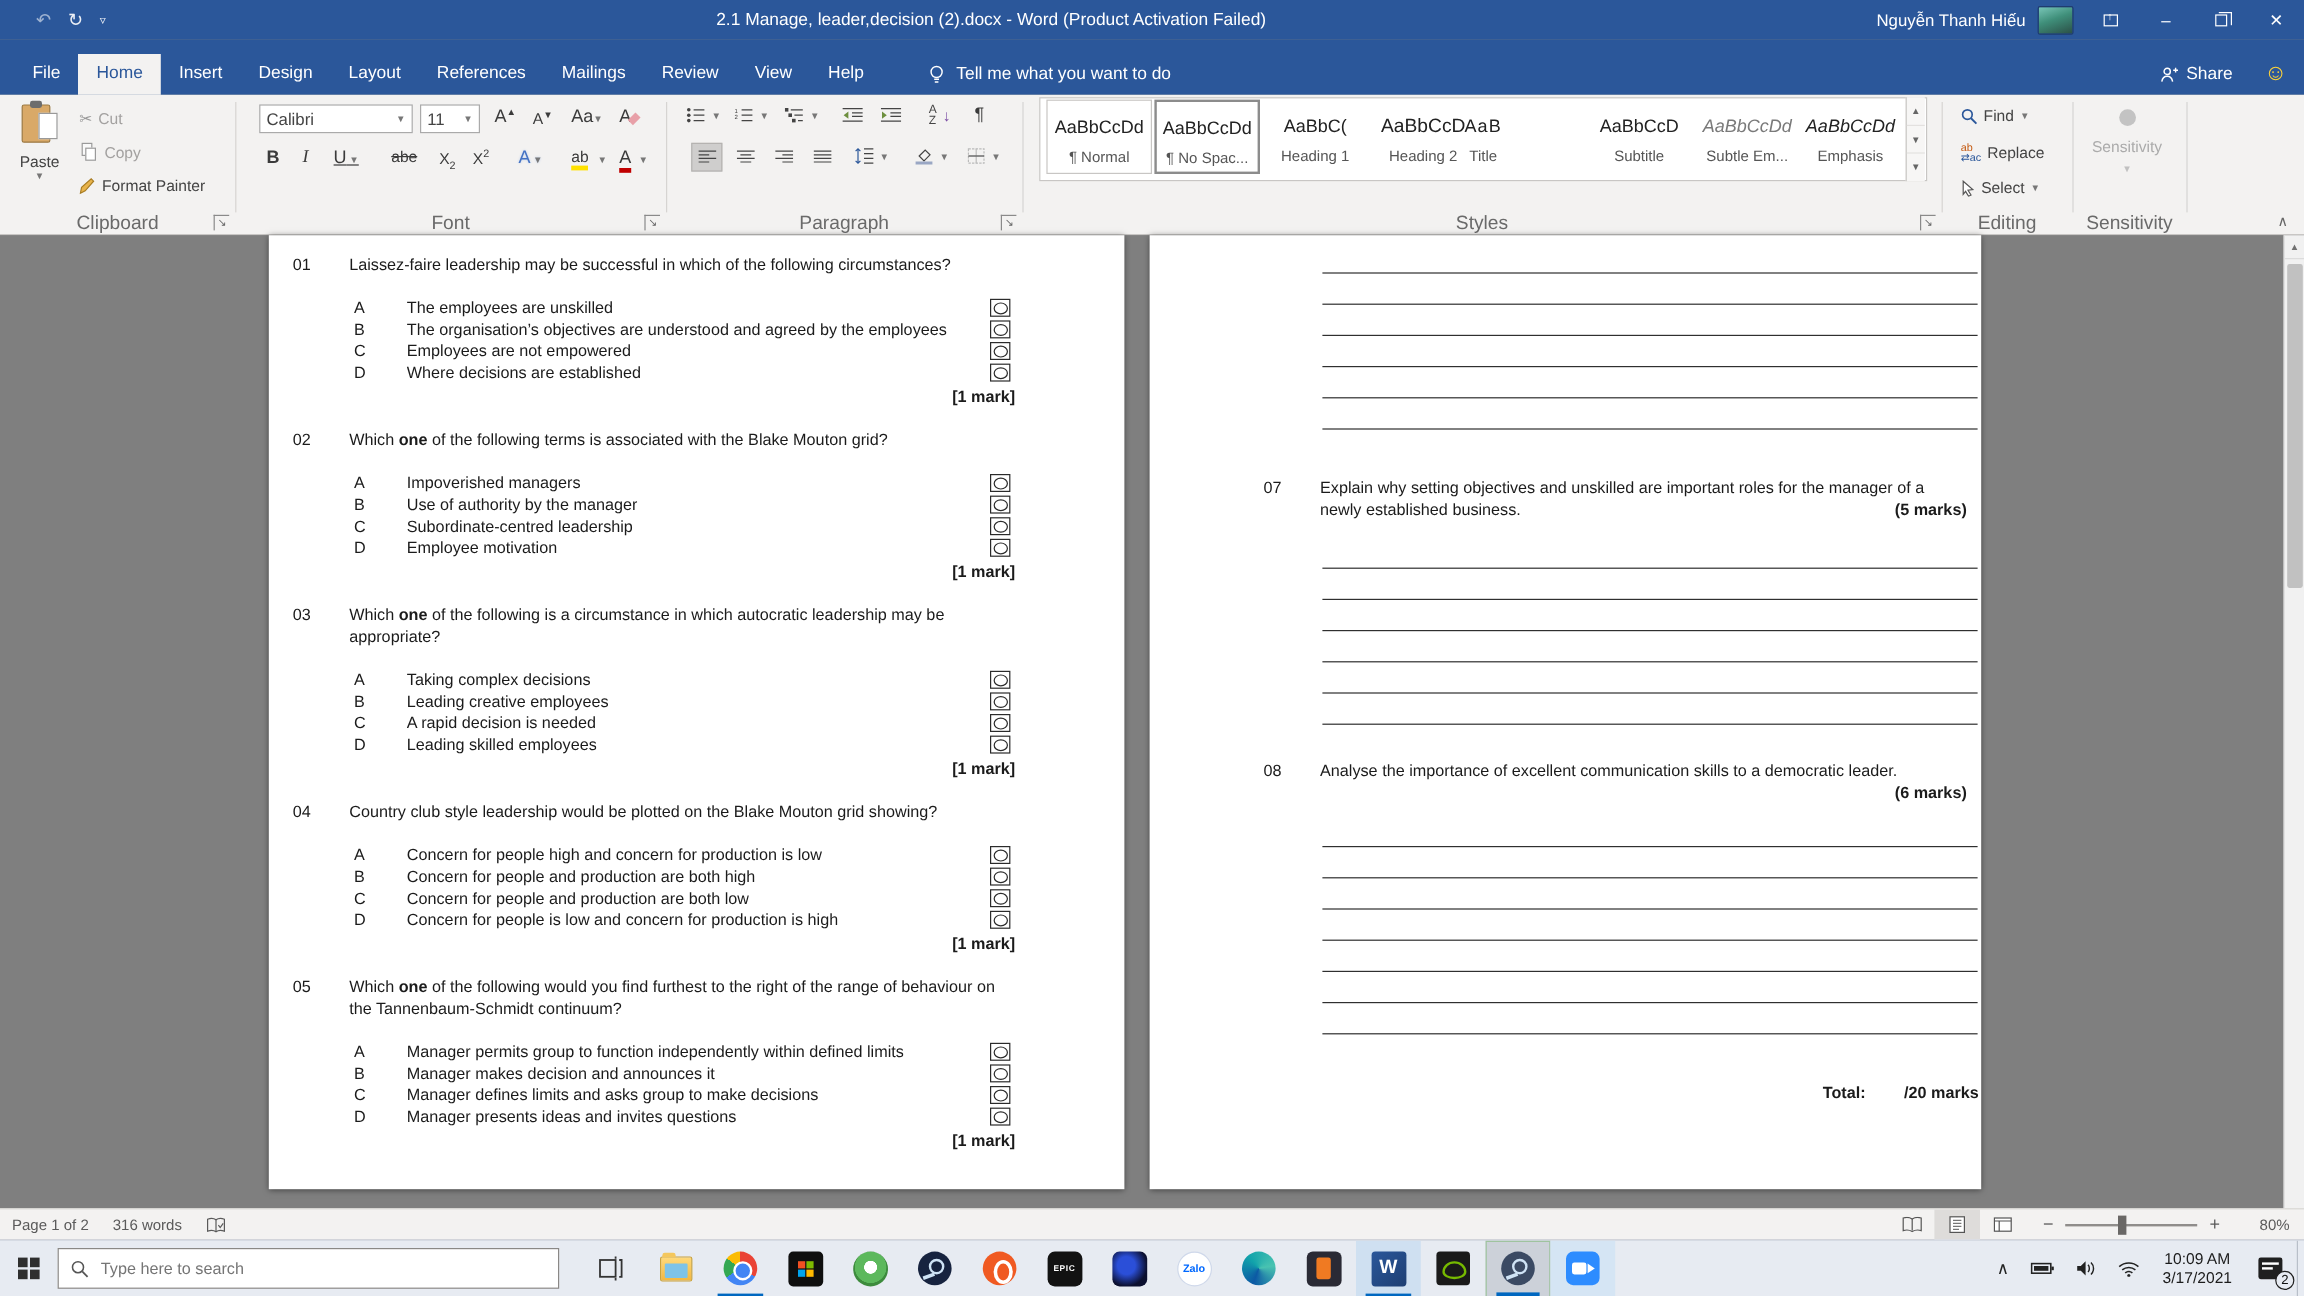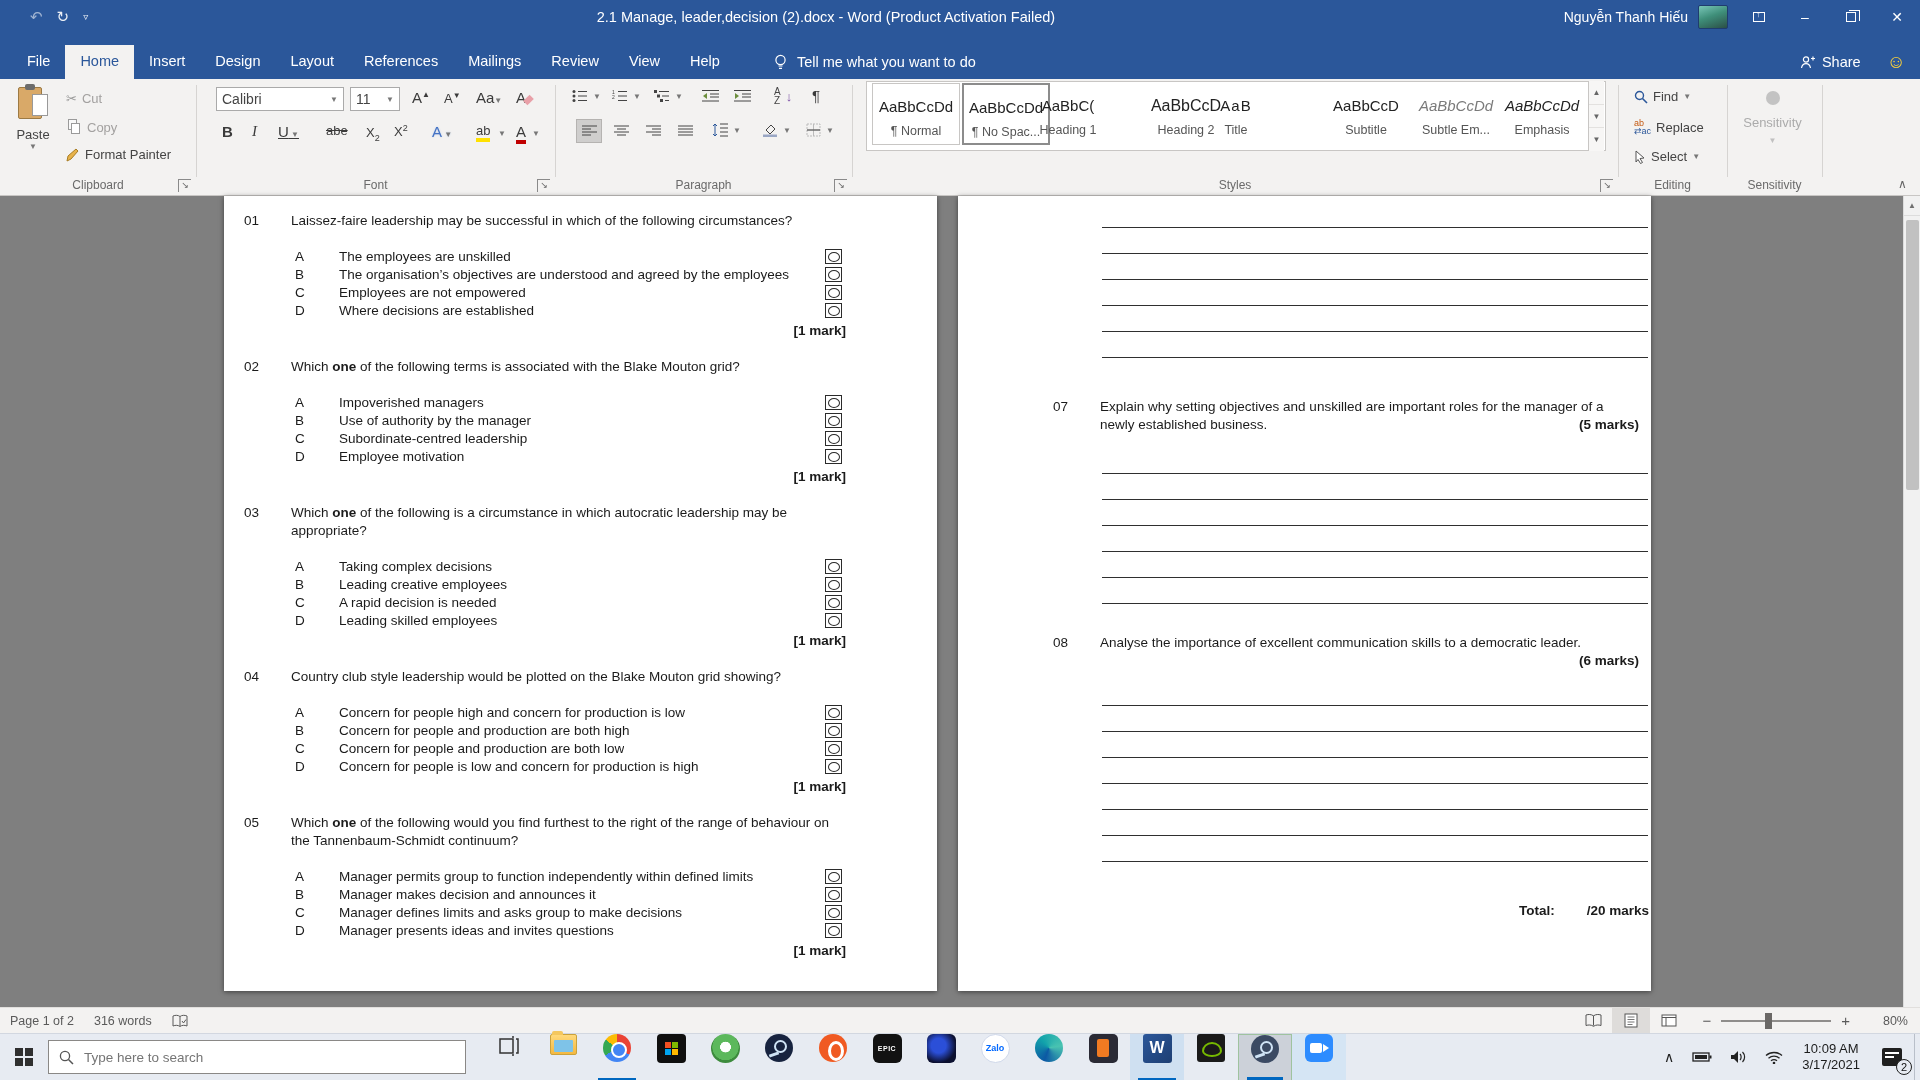--- a/index.html
+++ b/index.html
@@ -28,21 +28,21 @@
   .tab{padding:8px 15px 9px;font-size:14.5px;cursor:pointer;white-space:nowrap}
   .tab.active{background:#f3f2f1;color:#2b579a}
   .tellme{display:flex;align-items:center;gap:9px;margin-left:28px;height:34px;padding:0 10px;font-size:14.5px;cursor:pointer}
   .tabrow-right{margin-left:auto;display:flex;align-items:center;gap:26px;margin-right:14px;height:34px}
   .share{display:flex;align-items:center;gap:7px;font-size:14.5px;cursor:pointer}
   .smiley{color:#ffd338;font-size:19px;cursor:pointer}
 
   
   .ribbon{position:absolute;top:79px;left:0;width:1920px;height:117px;background:#f3f2f1;border-bottom:1px solid #c8c6c4;color:#444;font-size:13px}
   .gsep{position:absolute;top:6px;height:92px;width:1px;background:#d6d4d2}
-  .grp-label{position:absolute;top:99px;height:16px;font-size:12px;color:#6a6a6a;text-align:center}
+  .grp-label{position:absolute;top:99px;height:16px;font-size:16px;color:#6a6a6a;text-align:center}
   .dlg{position:absolute;top:100px;width:13px;height:13px;border-left:1px solid #8a8a8a;border-top:1px solid #8a8a8a;font-size:9px;color:#666;line-height:11px;text-align:center;cursor:pointer}
   .rbtn{display:flex;align-items:center;gap:5px;cursor:pointer;white-space:nowrap}
   .dis{color:#a3a1a0}
   .arrow{font-size:8px;color:#777}
   .combo{position:absolute;height:24px;background:#fff;border:1px solid #aaa;display:flex;align-items:center;padding:0 5px;font-size:14px;cursor:pointer}
   .combo .arrow{margin-left:auto}
   .fmt{font-size:15px;cursor:pointer;color:#3b3b3b}
   .selbox{background:#cfcecd;border:1px solid #b5b3b1}
   .ico16{width:16px;height:16px;display:inline-block}
   
@@ -113,21 +113,21 @@
   .zoompct{width:44px;text-align:right;margin-right:12px;cursor:pointer}
 
   
   .taskbar{position:absolute;top:1033px;left:0;width:1920px;height:47px;background:#e7ebf2;display:flex;align-items:center;border-top:1px solid #d2d7e0}
   .startbtn{width:48px;height:47px;display:flex;align-items:center;justify-content:center;cursor:pointer}
   .winlogo{display:grid;grid-template-columns:8px 8px;grid-template-rows:8px 8px;gap:2px}
   .winlogo span{background:#2f2f2f}
   .searchbox{width:418px;height:34px;background:#fff;border:1px solid #8a8886;display:flex;align-items:center;gap:10px;padding:0 10px;color:#4f4f4f;font-size:13.5px}
   .searchbox input{border:none;outline:none;font-size:13.5px;font-family:"Liberation Sans",sans-serif;color:#333;width:340px;background:transparent}
   .tb-apps{display:flex;height:47px;margin-left:16px}
-  .tbapp{width:54px;height:47px;display:flex;align-items:flex-start;justify-content:center;position:relative;cursor:pointer}
+  .tbapp{width:54px;height:47px;display:flex;align-items:center;justify-content:center;position:relative;cursor:pointer}
   .tbapp.open::after{content:"";position:absolute;bottom:0;left:8px;right:8px;height:3px;background:#0067c0}
   .tbapp.front{background:#cfe0f1}
   .tbapp.backwin{background:#ccd1d9;border:1px solid #9fc39f}
   .tbapp.litebg{background:#d5e5f4}
   .ic{width:29px;height:29px;border-radius:4px;display:flex;align-items:center;justify-content:center;font-weight:bold;color:#fff}
   .tray{margin-left:auto;display:flex;align-items:center;height:47px}
   .trayico{padding:0 9px;color:#222;display:flex;align-items:center;cursor:pointer;font-size:14px}
   .clock{text-align:center;font-size:13px;color:#1c1c1c;line-height:16px;padding:0 10px;cursor:pointer}
   .notif{position:relative;width:44px;height:47px;display:flex;align-items:center;justify-content:center;cursor:pointer}
   .notifbox{width:20px;height:18px;background:#1f1f1f;border-radius:2px;position:relative}
@@ -365,21 +365,21 @@
 
   <div class="galbox"></div>
   <div class="stylecell cell-normal" style="left:872px">
     <span class="prev">AaBbCcDd</span>
     <span class="lbl">¶ Normal</span>
   </div>
   <div class="stylecell cell-sel" style="left:962px">
     <span class="prev">AaBbCcDd</span>
     <span class="lbl">¶ No Spac...</span>
   </div>
-  <div class="stylecell" style="left:1024px">
+  <div class="stylecell" style="left:1052px">
     <span class="prev prev-h">AaBbC(</span>
     <span class="lbl">Heading 1</span>
   </div>
   <div class="stylecell" style="left:1142px">
     <span class="prev prev-h" style="font-size:16px">AaBbCcD</span>
     <span class="lbl">Heading 2</span>
   </div>
   <div class="stylecell" style="left:1192px">
     <span class="prev prev-title">AaB</span>
     <span class="lbl">Title</span>

